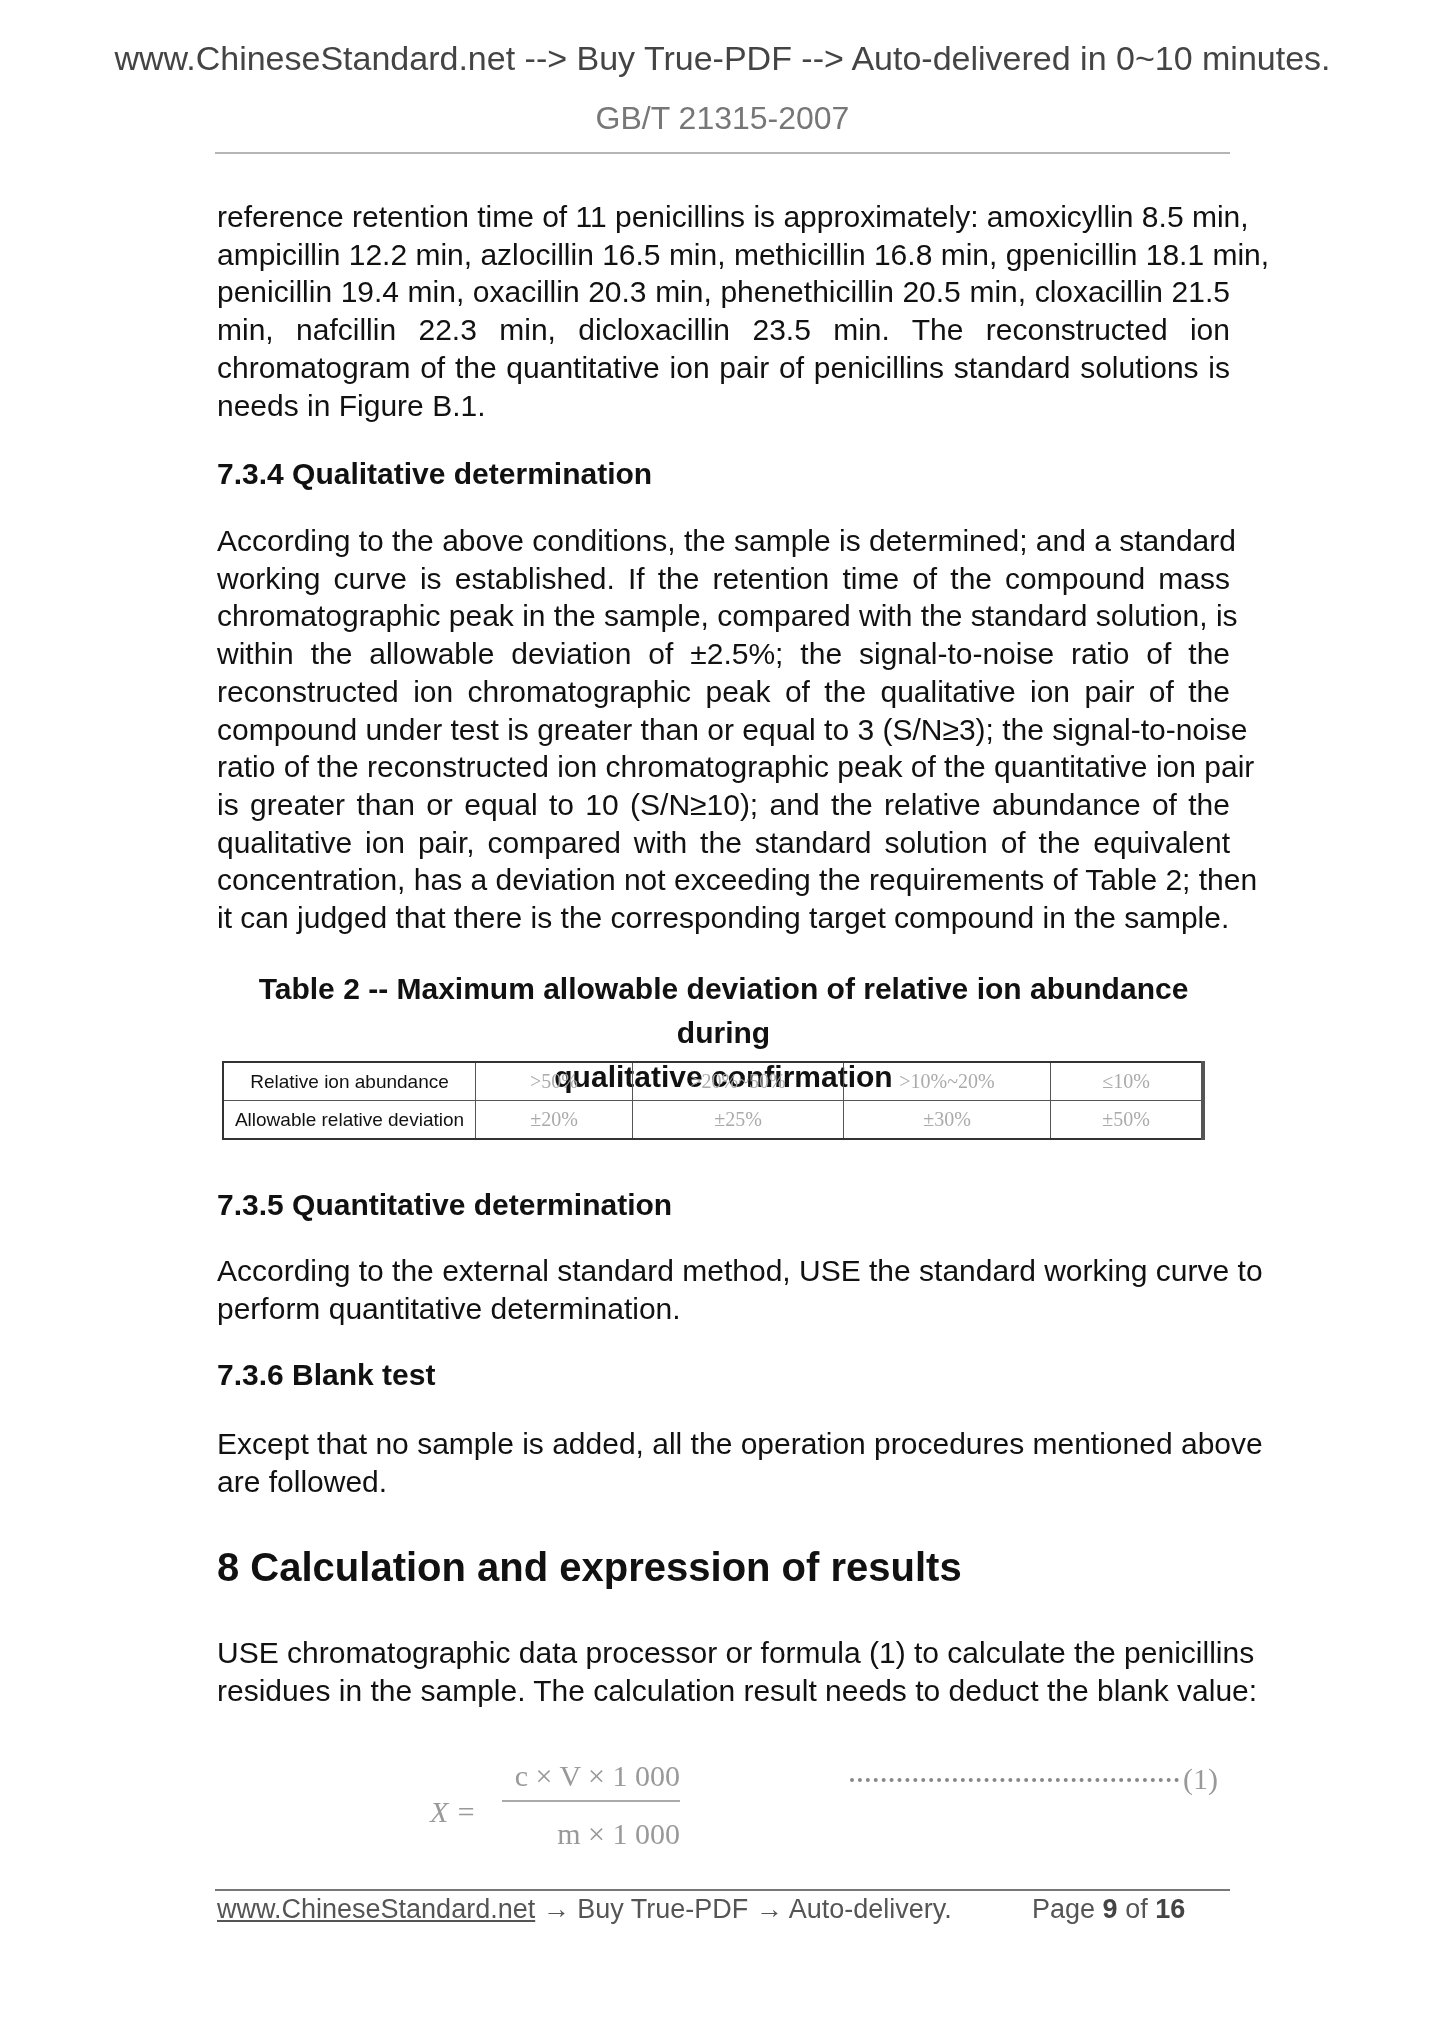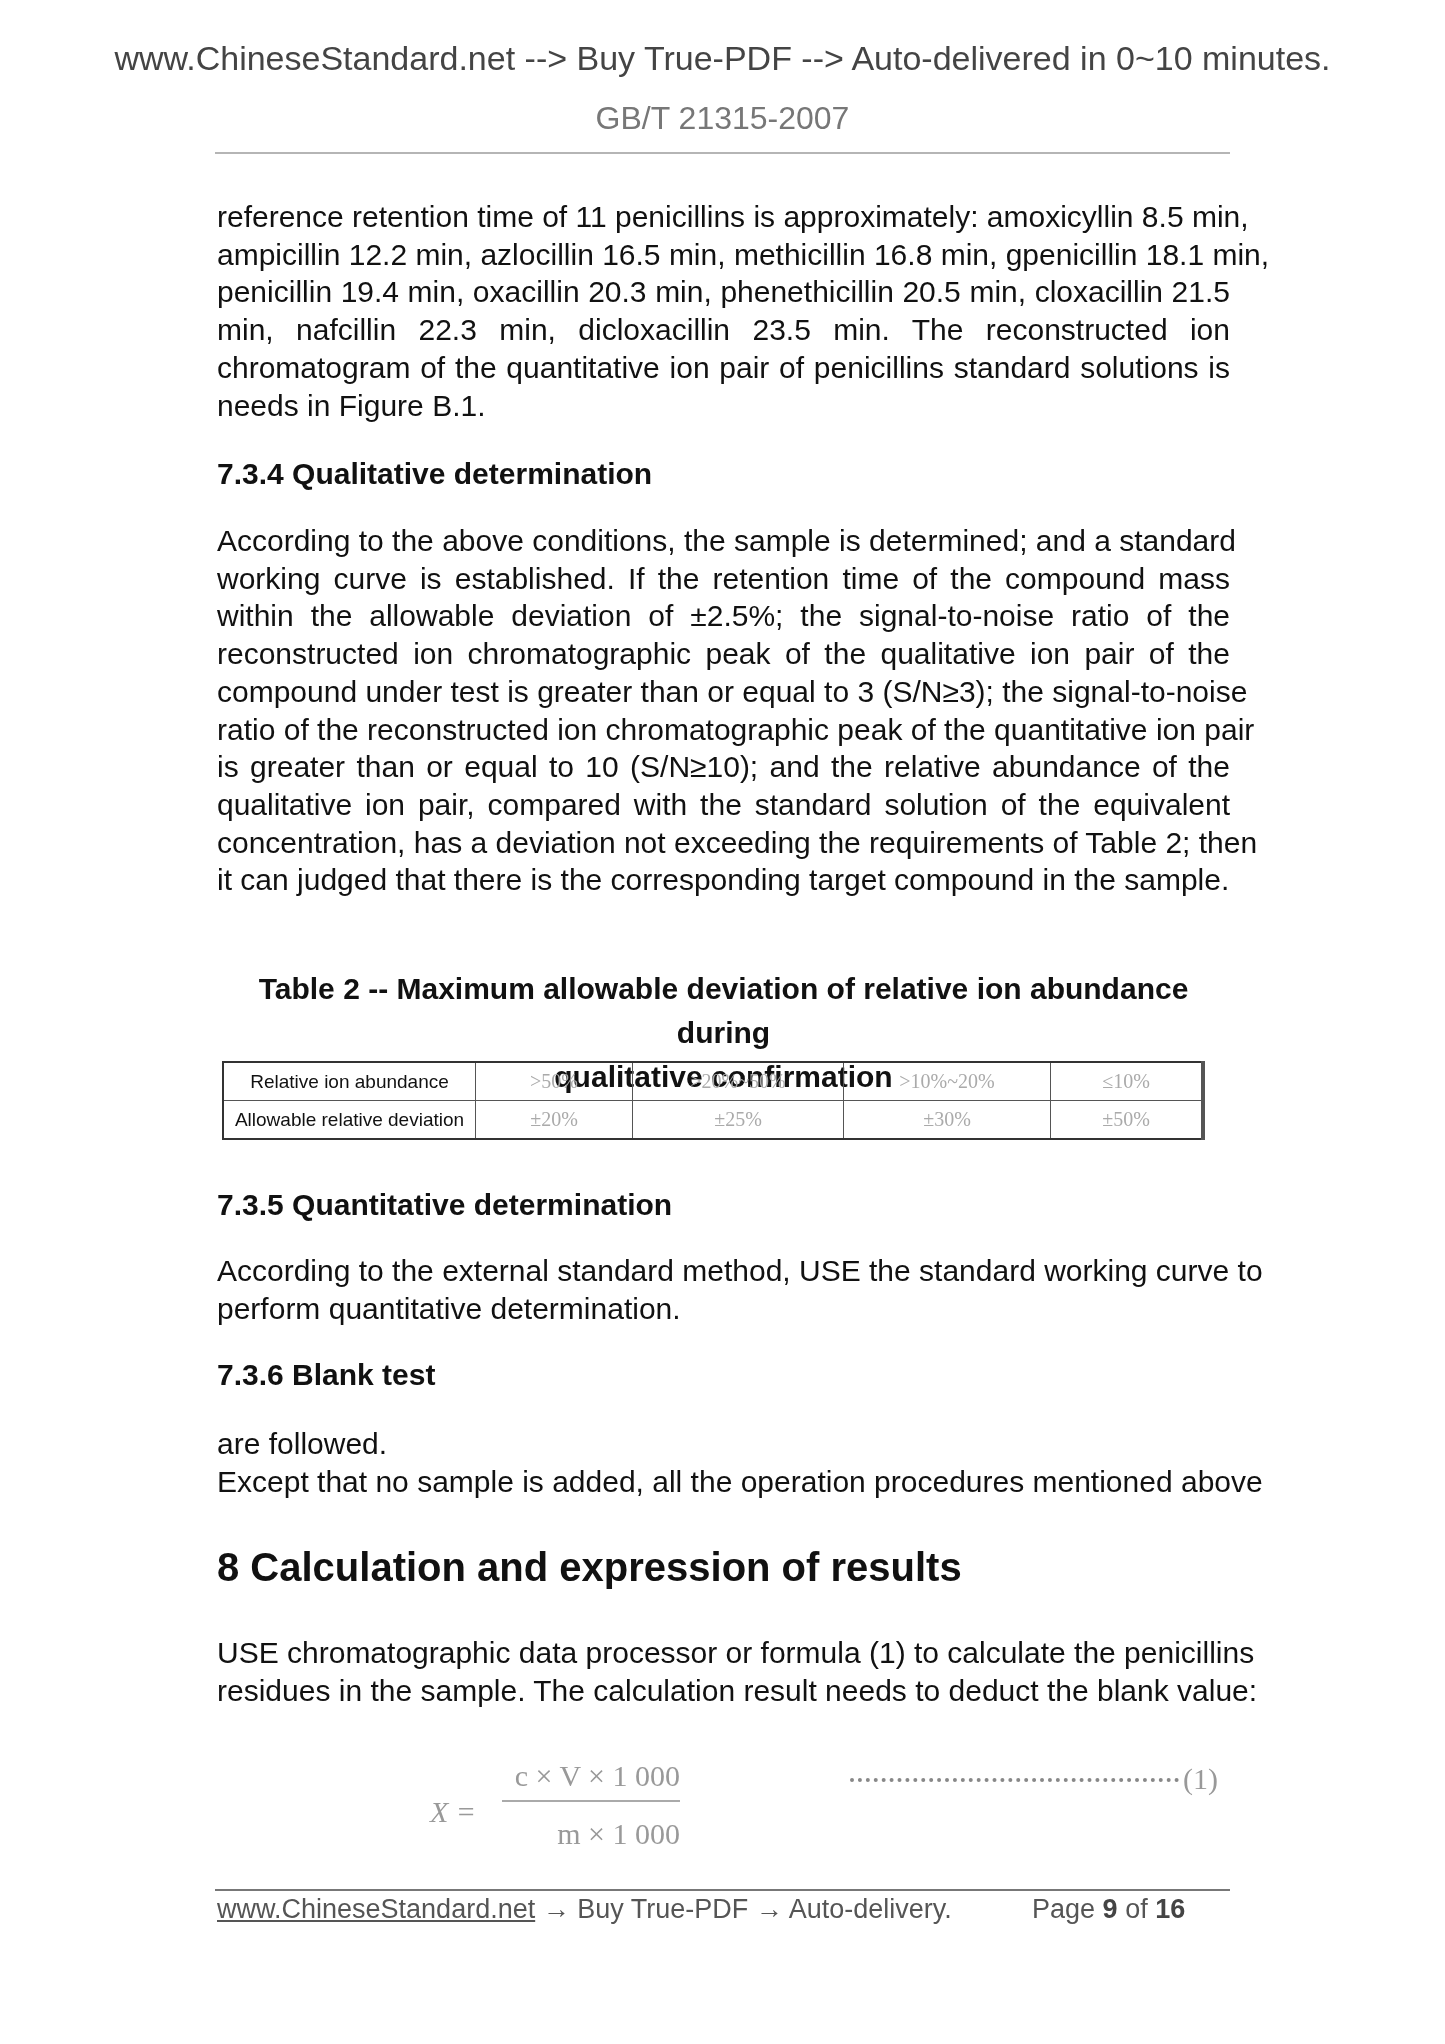--- a/index.html
+++ b/index.html
@@ -48,20 +48,21 @@
   <span class="ln">penicillin 19.4 min, oxacillin 20.3 min, phenethicillin 20.5 min, cloxacillin 21.5</span>
   <span class="ln">min, nafcillin 22.3 min, dicloxacillin 23.5 min. The reconstructed ion</span>
   <span class="ln">chromatogram of the quantitative ion pair of penicillins standard solutions is</span>
   <span class="ln last">needs in Figure B.1.</span>
 </p>
 
 <h3 class="abs h3" style="top:455px;">7.3.4 Qualitative determination</h3>
 <p class="abs para" style="top:522px;">
   <span class="ln">According to the above conditions, the sample is determined; and a standard</span>
   <span class="ln">working curve is established. If the retention time of the compound mass</span>
+  <span class="ln">chromatographic peak in the sample, compared with the standard solution, is</span>
   <span class="ln">within the allowable deviation of ±2.5%; the signal-to-noise ratio of the</span>
   <span class="ln">reconstructed ion chromatographic peak of the qualitative ion pair of the</span>
   <span class="ln">compound under test is greater than or equal to 3 (S/N≥3); the signal-to-noise</span>
   <span class="ln">ratio of the reconstructed ion chromatographic peak of the quantitative ion pair</span>
   <span class="ln">is greater than or equal to 10 (S/N≥10); and the relative abundance of the</span>
   <span class="ln">qualitative ion pair, compared with the standard solution of the equivalent</span>
   <span class="ln">concentration, has a deviation not exceeding the requirements of Table 2; then</span>
   <span class="ln last">it can judged that there is the corresponding target compound in the sample.</span>
 </p>
 
@@ -89,22 +90,22 @@
   </table>
 
 <h3 class="abs h3" style="top:1186px;">7.3.5 Quantitative determination</h3>
 <p class="abs para" style="top:1252px;">
   <span class="ln">According to the external standard method, USE the standard working curve to</span>
   <span class="ln last">perform quantitative determination.</span>
 </p>
 
 <h3 class="abs h3" style="top:1356px;">7.3.6 Blank test</h3>
 <p class="abs para" style="top:1425px;">
+  <span class="ln">Except that no sample is added, all the operation procedures mentioned above</span>
   <span class="ln last">are followed.</span>
-  <span class="ln">Except that no sample is added, all the operation procedures mentioned above</span>
 </p>
 
 <h1 class="abs h1" style="top:1543px;">8 Calculation and expression of results</h1>
 <p class="abs para" style="top:1634px;">
   <span class="ln">USE chromatographic data processor or formula (1) to calculate the penicillins</span>
   <span class="ln last">residues in the sample. The calculation result needs to deduct the blank value:</span>
 </p>
 
 <div class="formula">
   <span class="abs" style="left:430px; top:1795px; font-style:italic; white-space:nowrap;">X =</span>

